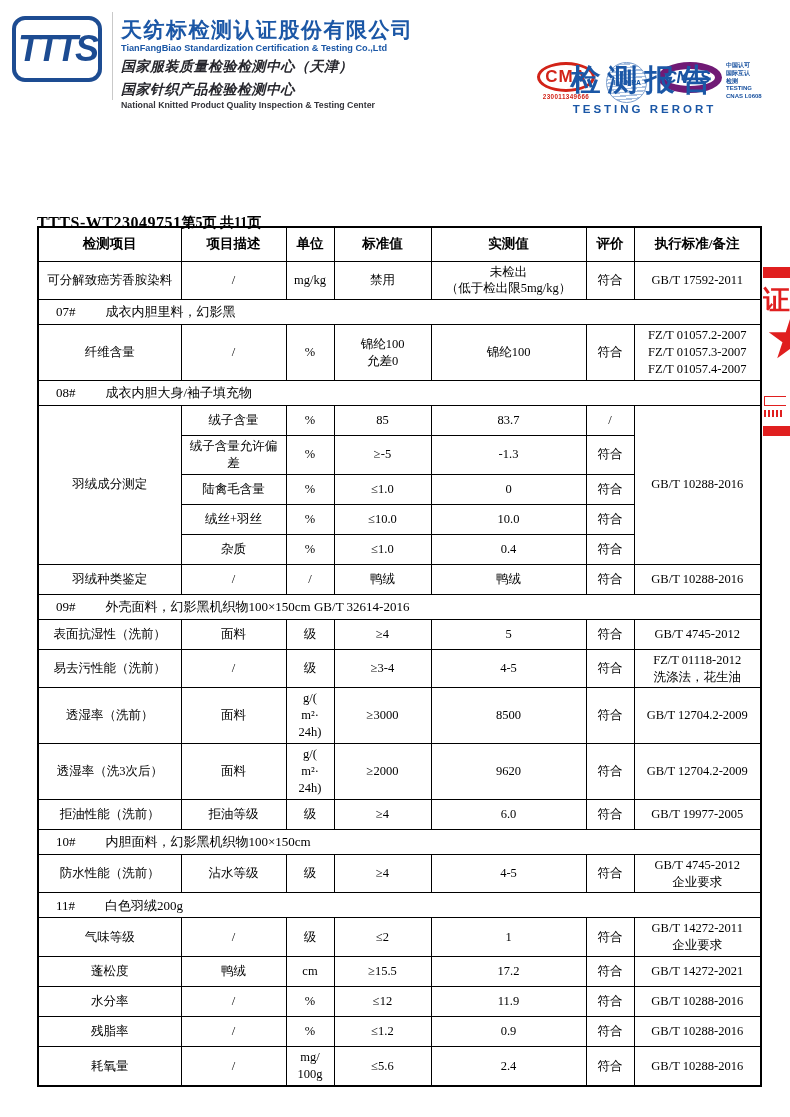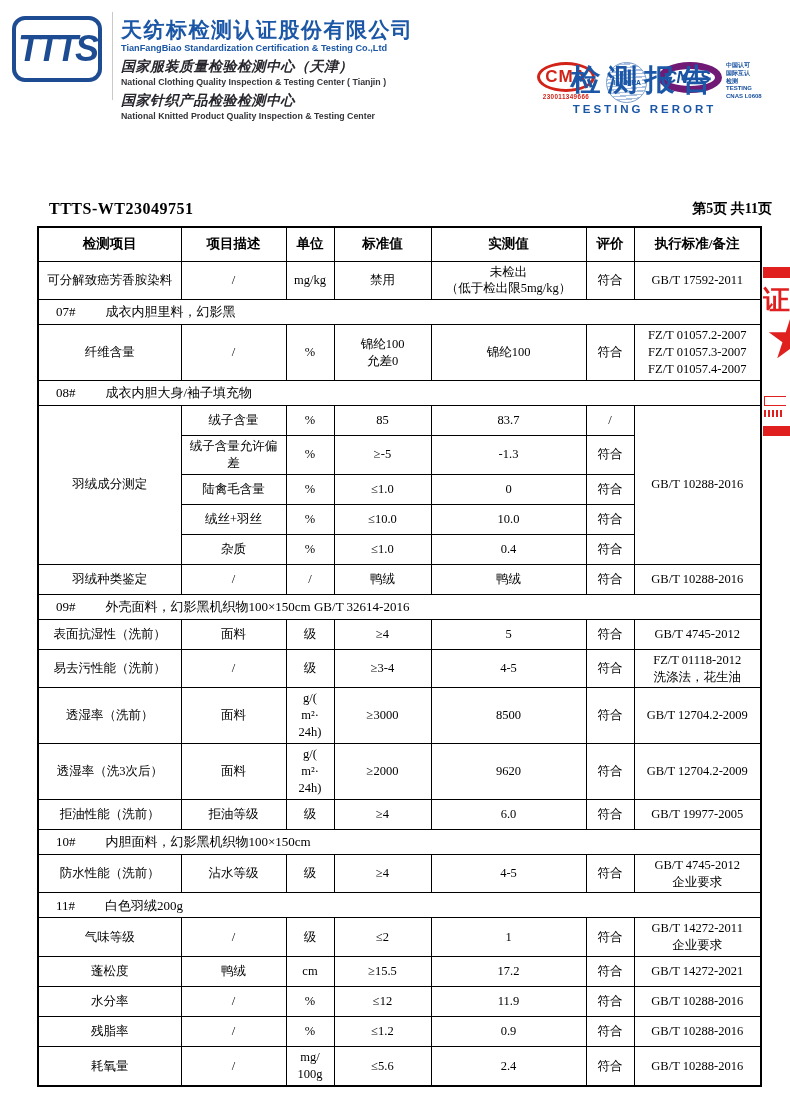--- a/index.html
+++ b/index.html
@@ -36,21 +36,21 @@
   .cnas-oval span { font-family:"Liberation Sans",sans-serif; font-weight:bold; font-style:italic; font-size:16px; color:#164f9e; }
   .cnas-side { font-family:"Liberation Sans",sans-serif; font-size:6px; color:#164f9e; line-height:1.3; font-weight:bold; }
 
   .report-title { position:absolute; left:537px; top:60px; width:215px; text-align:center; }
   .report-title-cn { font-size:30px; font-weight:bold; color:#1b57a6; letter-spacing:7px;
     font-family:"Liberation Sans",sans-serif; }
   .report-title-en { font-size:11.5px; font-weight:bold; color:#1b57a6; letter-spacing:3px; margin-top:2px;
     font-family:"Liberation Sans",sans-serif; }
 
   
-  .meta-line { position:absolute; left:37px; top:200px; width:723px; display:flex; justify-content:space-between; align-items:flex-end;margin-left:12px; }
+  .meta-line { position:absolute; left:37px; top:214px; width:723px; display:flex; align-items:flex-end; }
   .report-no { font-size:16px; font-weight:bold; color:#000; letter-spacing:0.5px; }
   .page-ind { font-size:14px; font-weight:bold; color:#000; }
 
   
   .tbl-wrap { position:absolute; left:37px; top:226px; }
   table { border-collapse:collapse; table-layout:fixed; width:723px; border:2px solid #000; }
   td { border:1px solid #000; text-align:center; vertical-align:middle;
     font-size:12.5px; color:#000; padding:2px 3px; line-height:1.35; white-space:pre-line; height:30px; }
   tr.t-head td { font-weight:bold; font-size:13.5px; height:34px; }
   td.section { text-align:left; padding-left:17px; height:25px; font-size:13px; }
@@ -74,21 +74,20 @@
 
   <div class="logo-box">
     <span>TTTS</span>
   </div>
   <div class="hdr-divider"></div>
 
   <div class="hdr-text">
     <div class="company-cn">天纺标检测认证股份有限公司</div>
     <div class="company-en">TianFangBiao Standardization Certification &amp; Testing Co.,Ltd</div>
     <div class="center-cn">国家服装质量检验检测中心（天津）</div>
-    <div class="center-en">National Clothing Quality Inspection &amp; Testing Center ( Tianjin )</div>
     <div class="center-cn">国家针织产品检验检测中心</div>
     <div class="center-en">National Knitted Product Quality Inspection &amp; Testing Center</div>
   </div>
 
   <div class="badges">
     <div class="cma">
       <div class="cma-oval">
         <span>CMA</span>
       </div>
       <div class="cma-num">230011349666</div>

